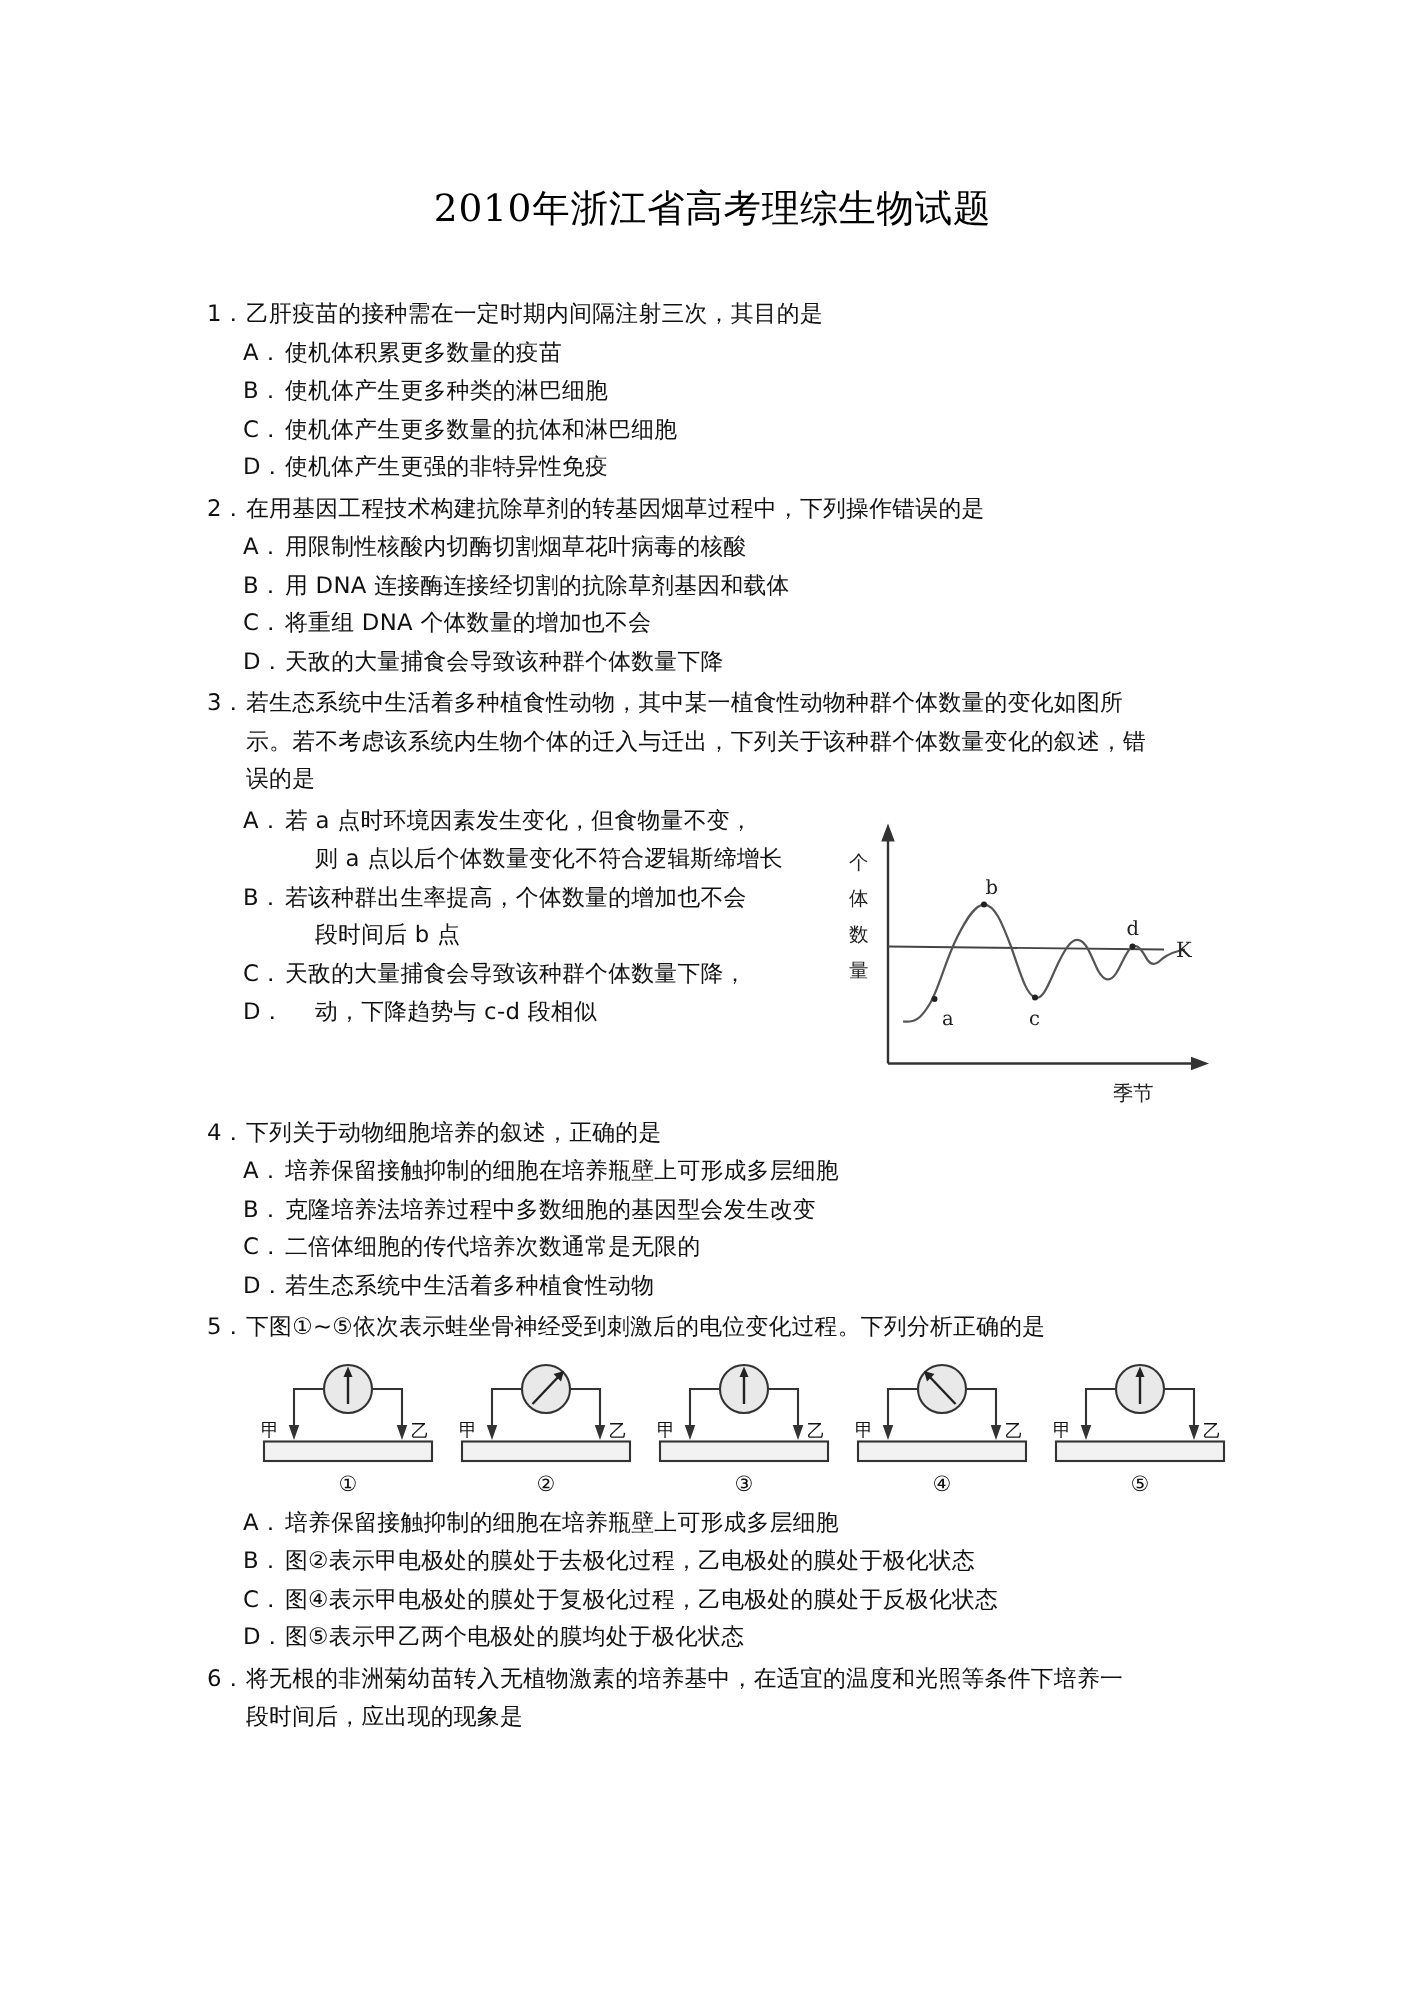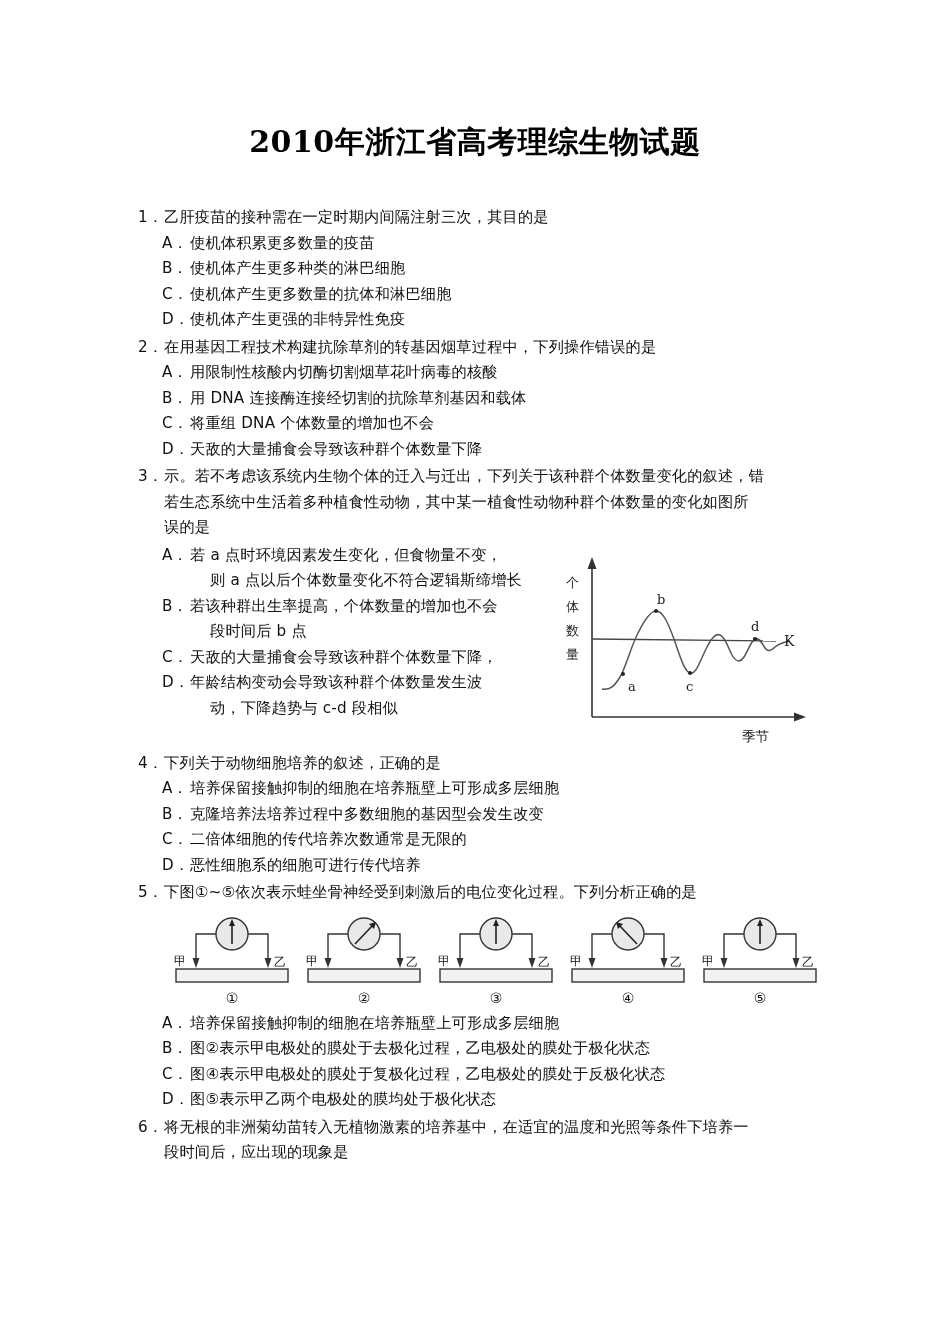--- a/index.html
+++ b/index.html
@@ -18,22 +18,22 @@
   .page {
     width: 950px;
     height: 1344px;
     position: relative;
     box-sizing: border-box;
     padding: 0;
   }
   .doc-title {
     text-align: center;
     font-family: "DejaVu Serif", "Liberation Serif", serif;
-    font-weight: bold;
-    font-size: 30px;
+    font-weight: normal;
+    font-size: 25px;
     letter-spacing: 0.5px;
     margin: 0;
     padding-top: 122px;
     color: #000;
   }
   .content {
     padding: 0 122px 0 138px;
     margin-top: 42px;
   }
   .q {
@@ -164,22 +164,22 @@
       </div>
       <div class="opt">
         <span class="opt-letter">D．</span>
         <span class="opt-cont">天敌的大量捕食会导致该种群个体数量下降</span>
       </div>
     </div>
 
     <div class="q">
       <div class="q-stem">
         <span class="q-num">3．</span>
+        <span class="stem-cont">若生态系统中生活着多种植食性动物，其中某一植食性动物种群个体数量的变化如图所</span>
         <span class="stem-cont">示。若不考虑该系统内生物个体的迁入与迁出，下列关于该种群个体数量变化的叙述，错</span>
-        <span class="stem-cont">若生态系统中生活着多种植食性动物，其中某一植食性动物种群个体数量的变化如图所</span>
         <span class="stem-cont">误的是</span>
       </div>
 
       <div class="q3-body">
         <div class="q3-opts">
           <div class="opt">
             <span class="opt-letter">A．</span>
             <span class="opt-cont">若 a 点时环境因素发生变化，但食物量不变，</span>
             <span class="second-line">则 a 点以后个体数量变化不符合逻辑斯缔增长</span>
           </div>
@@ -187,21 +187,20 @@
             <span class="opt-letter">B．</span>
             <span class="opt-cont">若该种群出生率提高，个体数量的增加也不会</span>
             <span class="second-line">段时间后 b 点</span>
           </div>
           <div class="opt">
             <span class="opt-letter">C．</span>
             <span class="opt-cont">天敌的大量捕食会导致该种群个体数量下降，</span>
           </div>
           <div class="opt">
             <span class="opt-letter">D．</span>
-            <span class="opt-cont">年龄结构变动会导致该种群个体数量发生波</span>
             <span class="second-line">动，下降趋势与 c-d 段相似</span>
           </div>
         </div>
 
         <div class="q3-fig">
           <svg class="fig-pop" width="280" height="200" viewBox="0 0 280 200">
 
             <line x1="48" y1="168" x2="48" y2="18" stroke="#333" stroke-width="1.6"></line>
             <polygon points="48,8 43.5,20 52.5,20" fill="#333"></polygon>
 
@@ -258,21 +257,21 @@
       <div class="opt">
         <span class="opt-letter">B．</span>
         <span class="opt-cont">克隆培养法培养过程中多数细胞的基因型会发生改变</span>
       </div>
       <div class="opt">
         <span class="opt-letter">C．</span>
         <span class="opt-cont">二倍体细胞的传代培养次数通常是无限的</span>
       </div>
       <div class="opt">
         <span class="opt-letter">D．</span>
-        <span class="opt-cont">恶性细胞系的细胞可进行传代培养</span>
+        <span class="opt-cont">若生态系统中生活着多种植食性动物</span>
       </div>
     </div>
 
     <div class="q">
       <div class="q-stem">
         <span class="q-num">5．</span>
         <span class="stem-cont">下图①~⑤依次表示蛙坐骨神经受到刺激后的电位变化过程。下列分析正确的是</span>
       </div>
 
       <div class="q5-figs">

